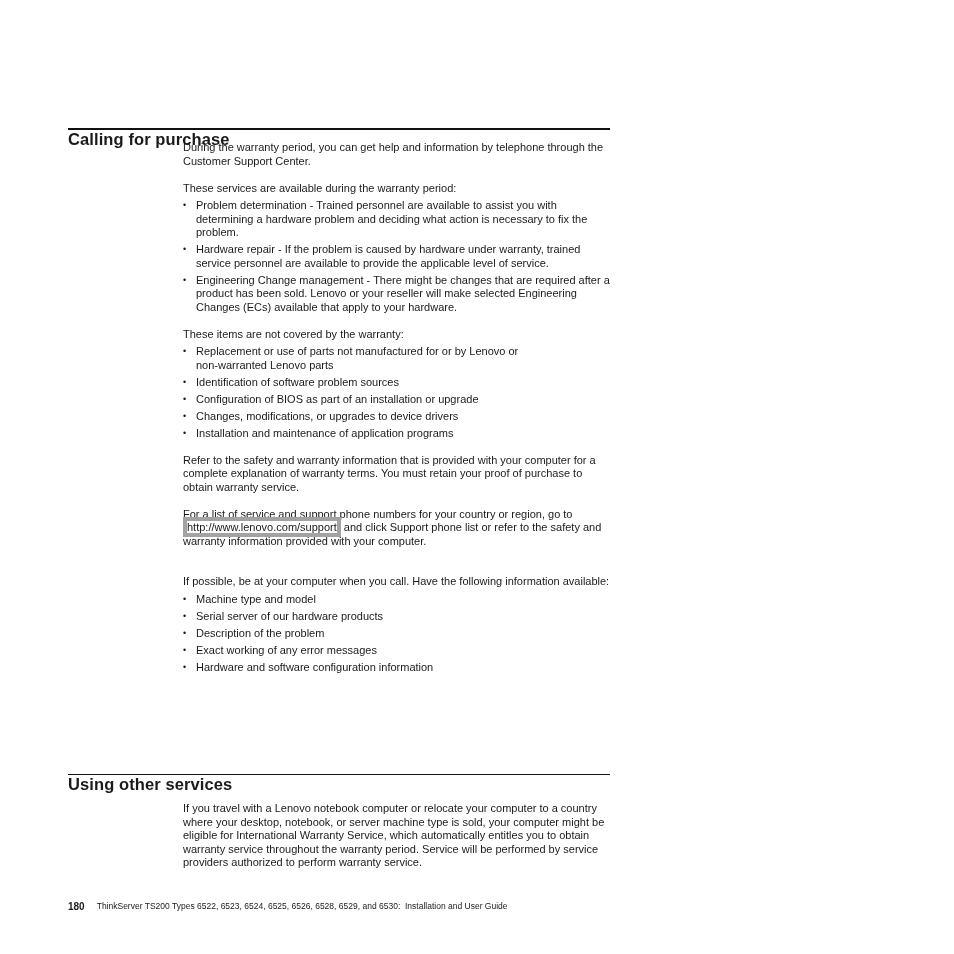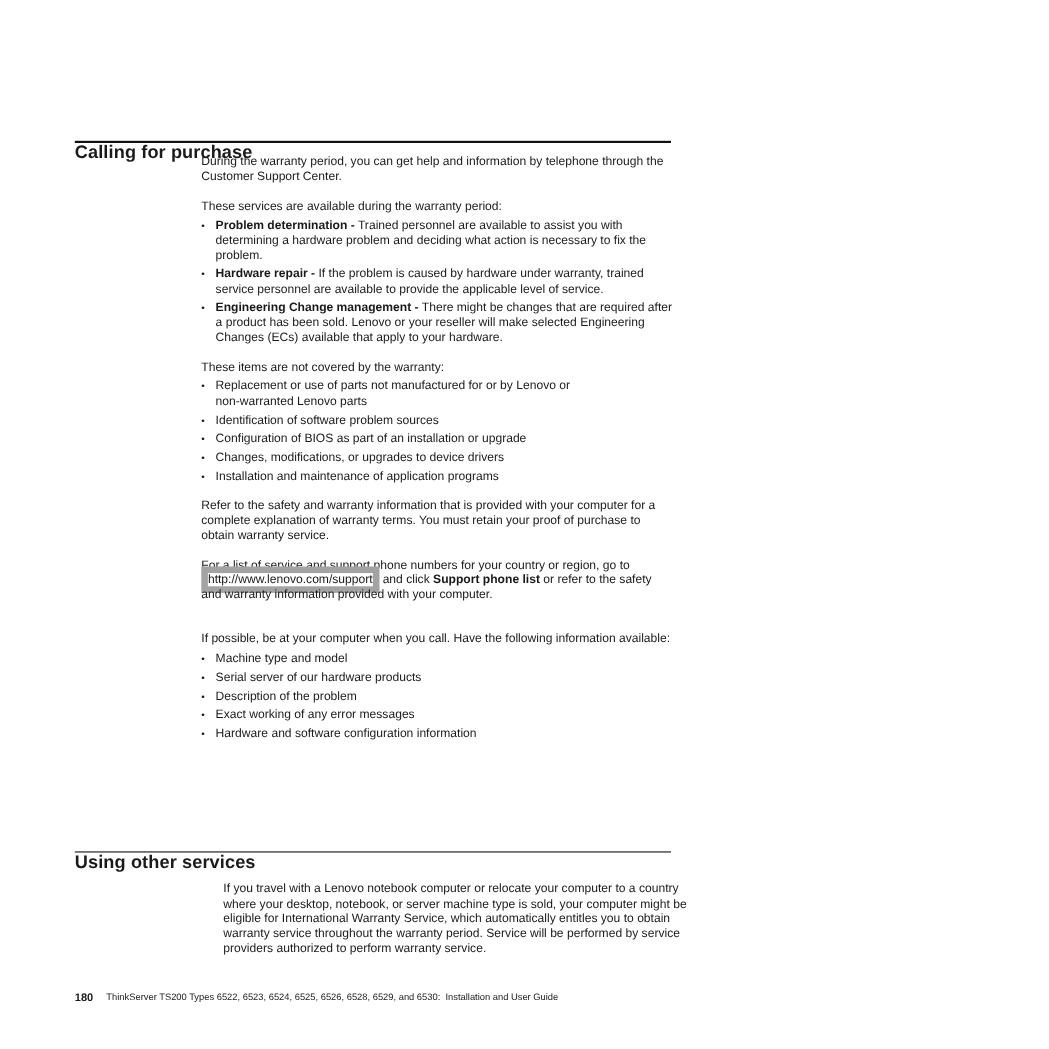--- a/index.html
+++ b/index.html
@@ -10,22 +10,22 @@
   .rule.mid { top: 774px; height: 1px; }
   h2 { position: absolute; left: 68px; margin: 0; font-size: 16.5px; font-weight: bold; color: #1a1a1a; letter-spacing: 0.1px; }
   .h-calling { top: 130px; }
   .h-using { top: 775px; }
   .block { position: absolute; left: 183px; width: 430px; font-size: 11px; line-height: 13.5px; }
   .block p { margin: 0; }
   .gap { height: 13.5px; }
   ul { list-style: none; margin: 4px 0 0 0; padding: 0; }
   li { position: relative; padding-left: 13px; margin-bottom: 3.5px; }
   li::before { content: "\2022"; position: absolute; left: 0; top: 0; font-size: 9px; }
-  b { font-weight: bold; }
-  .link { border: 6px solid #a3a3a3; padding: 0 0; color: #1a1a1a; text-decoration: none; }
+  b { font-weight: normal; }
+  .link { border: 4px solid #a3a3a3; padding: 0 0; color: #1a1a1a; text-decoration: none; }
   .footer { position: absolute; top: 901px; left: 68px; font-size: 8.5px; white-space: nowrap; }
   .footer .pg { font-size: 10px; font-weight: bold; margin-right: 12px; vertical-align: -1px; }
 </style>
 </head>
 <body>
 
 <div class="rule top"></div>
 <h2 class="h-calling">Calling for purchase</h2>
 
 <div class="block" style="top:141px;">
@@ -58,19 +58,19 @@
     <li>Serial server of our hardware products</li>
     <li>Description of the problem</li>
     <li>Exact working of any error messages</li>
     <li>Hardware and software configuration information</li>
   </ul>
 </div>
 
 <div class="rule mid"></div>
 <h2 class="h-using">Using other services</h2>
 
-<div class="block" style="top:802px;margin-left:20px;">
+<div class="block" style="top:802px;">
   <p>If you travel with a Lenovo notebook computer or relocate your computer to a country where your desktop, notebook, or server machine type is sold, your computer might be eligible for International Warranty Service, which automatically entitles you to obtain warranty service throughout the warranty period. Service will be performed by service providers authorized to perform warranty service.</p>
 </div>
 
 <div class="footer">
   <span class="pg">180</span><span style="white-space:pre">ThinkServer TS200 Types 6522, 6523, 6524, 6525, 6526, 6528, 6529, and 6530:  Installation and User Guide</span>
 </div>
 
 </body></html>

